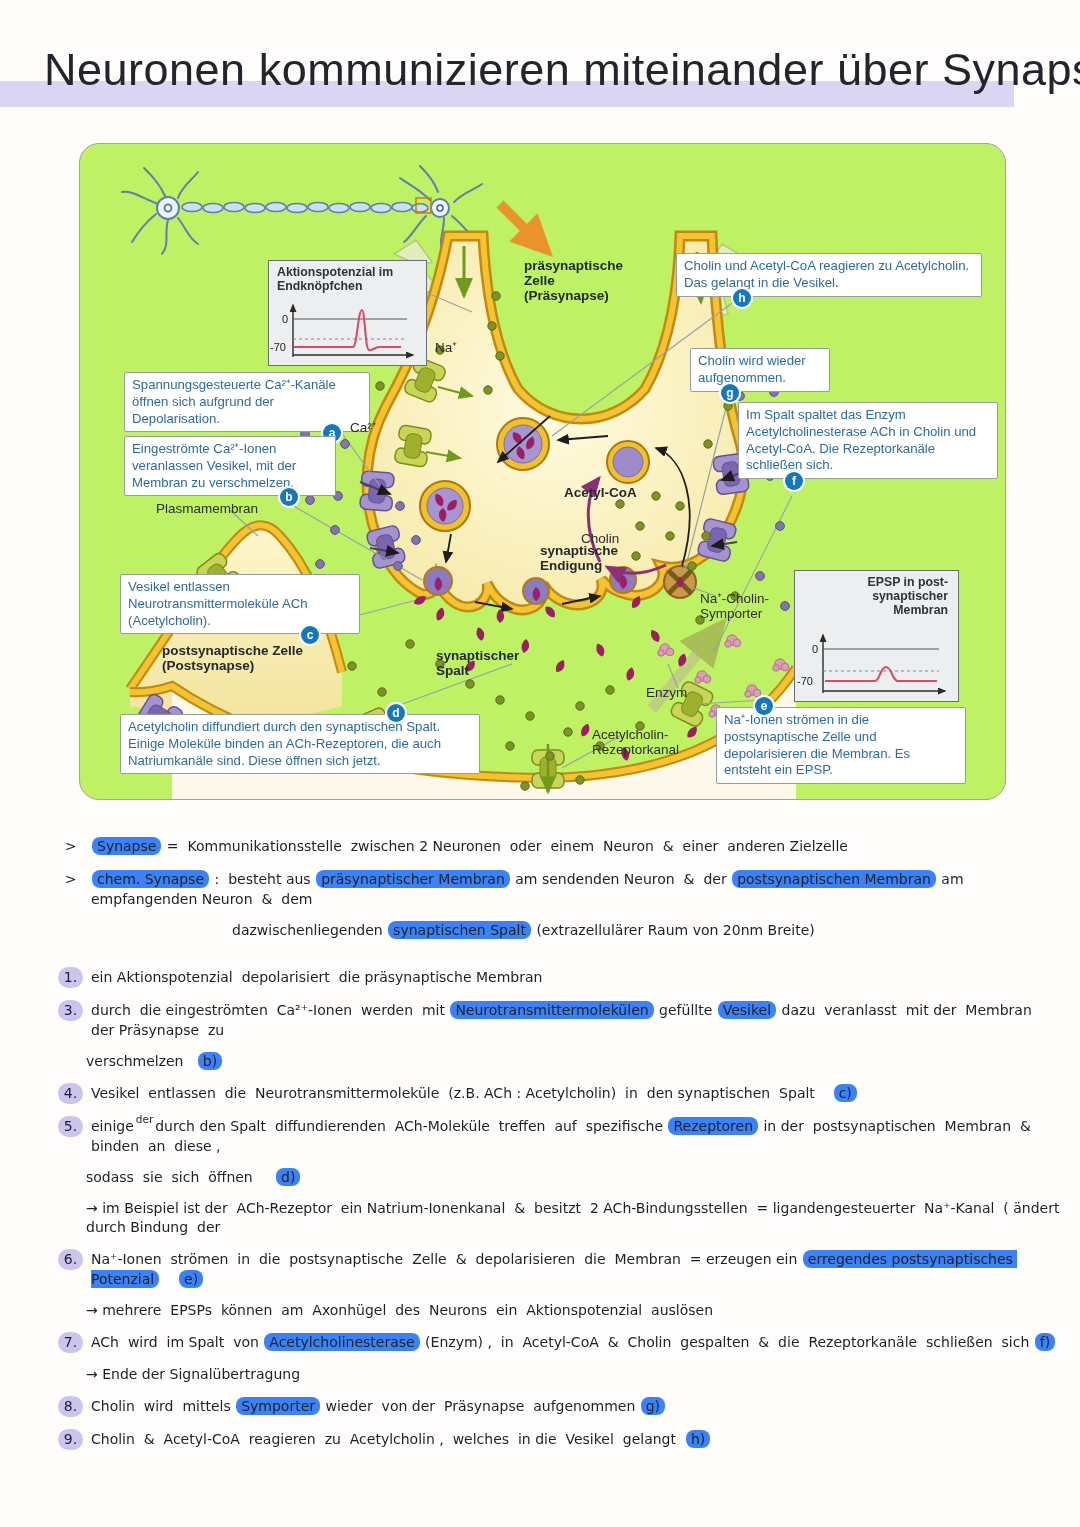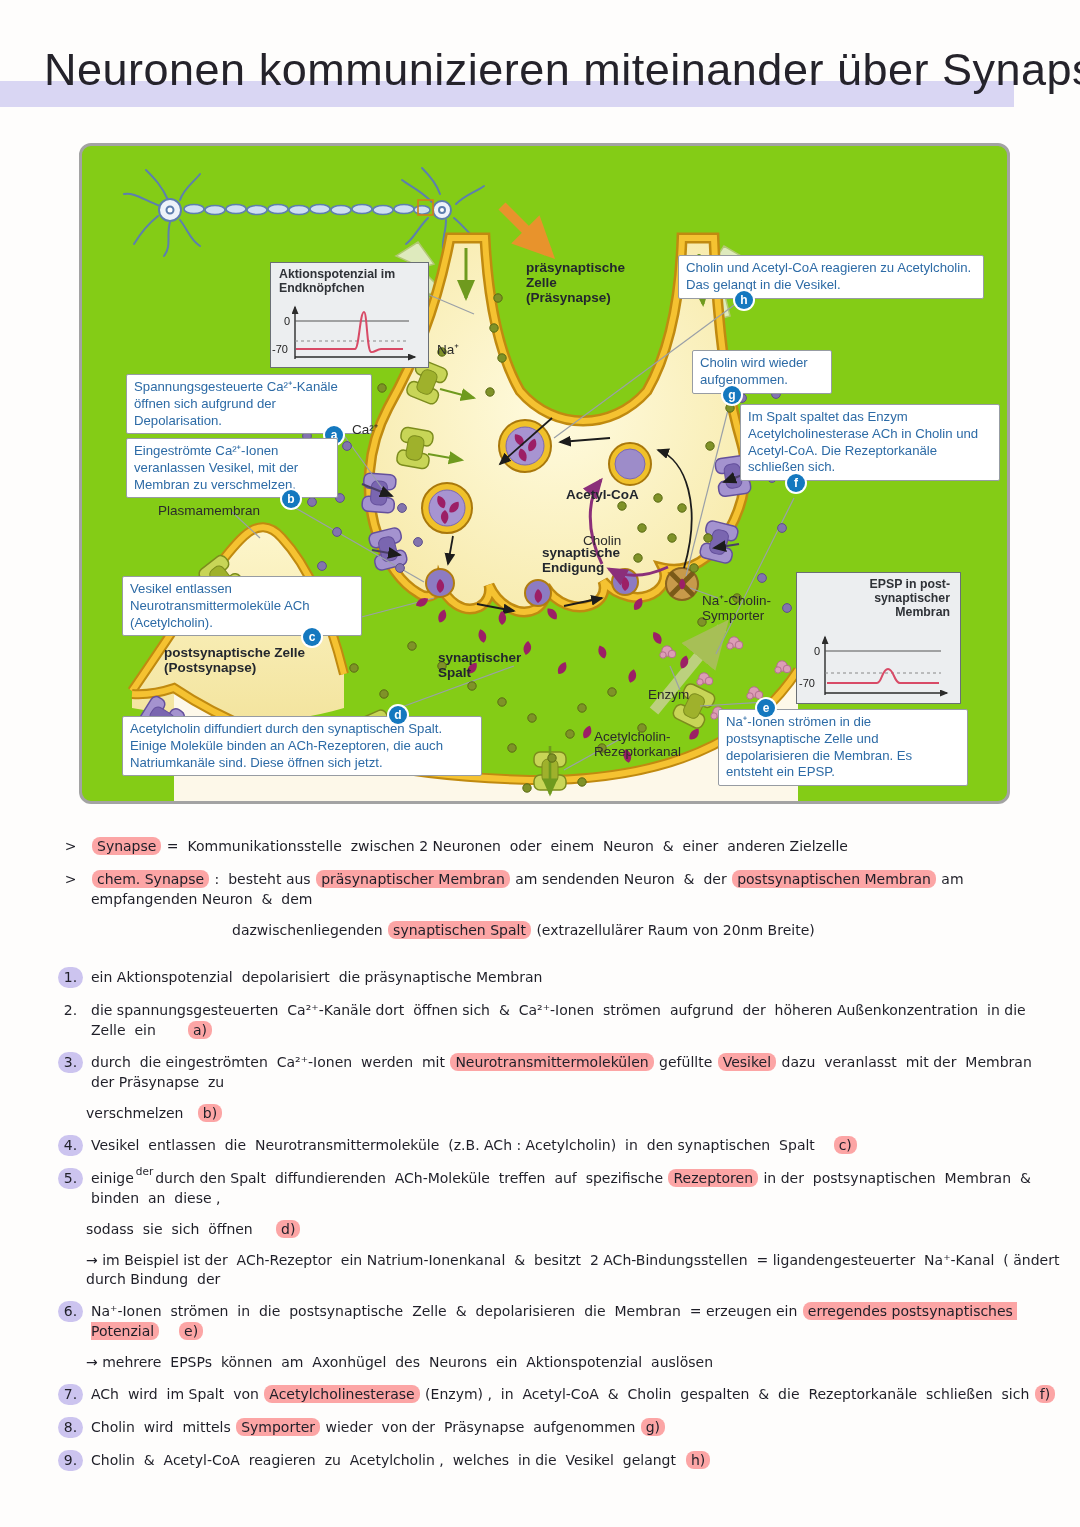--- a/index.html
+++ b/index.html
@@ -9,21 +9,21 @@
   }
   
   .title-band{position:absolute;left:0;top:81px;width:1014px;height:26px;background:#d9d6f3;}
   .page-title{
     position:absolute;left:44px;top:44px;font-size:45px;font-weight:300;
     letter-spacing:.5px;color:#25232b;white-space:nowrap;
   }
   
   .panel{
     position:absolute;left:79px;top:143px;width:925px;height:655px;
-    background:#84cc16;border:3px solid #a3a3a3;border-radius:12px;
+    background:#bef264;border:1px solid #a3a3a3;border-radius:20px;
   }
   #art{position:absolute;left:0;top:0;width:925px;height:655px;}
   
   .co{
     position:absolute;background:#ffffff;border:1.5px solid #979ca3;border-radius:2px;
     padding:4px 7px;font-size:13.2px;line-height:1.27;color:#2d6ba6;z-index:3;
   }
   .co-a{left:44px;top:228px;width:230px;}
   .co-b{left:44px;top:292px;width:196px;}
   .co-c{left:40px;top:430px;width:224px;}
@@ -73,21 +73,21 @@
   .nline{min-height:19px;line-height:19px;margin-bottom:12px;padding-left:33px;text-indent:-33px;white-space:pre-wrap;}
   .nline.i0{padding-left:28px;text-indent:0;}
   .nline.i1{padding-left:46px;text-indent:0;}
   .nline.i2{padding-left:174px;text-indent:0;}
   .nline.gap{margin-top:27px;}
   .nmark{
     display:inline-block;width:25px;height:21px;border-radius:11px;margin-right:8px;
     text-align:center;line-height:21px;text-indent:0;
   }
   .nmark.mhl{background:#ccc4ef;}
-  .hlseg{background:#fca5a5;border-radius:8px;padding:1px 5px;margin:0 1px;}
+  .hlseg{background:#3b82f6;border-radius:8px;padding:1px 5px;margin:0 1px;}
   .ins{font-size:10.5px;position:relative;top:-8px;margin:0 2px;text-align:center;}
 </style>
 </head>
 <body>
 
 <div class="title-band"></div>
 <div class="page-title">Neuronen kommunizieren miteinander über Synapsen</div>
 
 <div class="panel">
 
@@ -435,25 +435,25 @@
     <span>postsynaptische Zelle</span>
       <span>(Postsynapse)</span>
   </div>
 </div>
 
 <div id="notes">
     <div class="nline"><span class="nmark">&gt;</span><span class="hlseg">Synapse</span><span> =  Kommunikationsstelle  zwischen 2 Neuronen  oder  einem  Neuron  &amp;  einer  anderen Zielzelle</span></div>
     <div class="nline"><span class="nmark">&gt;</span><span class="hlseg">chem. Synapse</span><span> :  besteht aus </span><span class="hlseg">präsynaptischer Membran</span><span> am sendenden Neuron  &amp;  der </span><span class="hlseg">postsynaptischen Membran</span><span> am empfangenden Neuron  &amp;  dem</span></div>
     <div class="nline i2"><span>dazwischenliegenden </span><span class="hlseg">synaptischen Spalt</span><span> (extrazellulärer Raum von 20nm Breite)</span></div>
     <div class="nline gap"><span class="nmark mhl">1.</span><span>ein Aktionspotenzial  depolarisiert  die präsynaptische Membran</span></div>
-    <div class="nline"><span class="nmark">2.</span><span>die spannungsgesteuerten  Ca²⁺-Kanäle dort  öffnen sich  &amp;  Ca²⁺-Ionen  strömen  aufgrund  der  höheren Außenkonzentration  in die Zelle  ein       </span><span class="hlseg">a)</span></div>
     <div class="nline"><span class="nmark mhl">3.</span><span>durch  die eingeströmten  Ca²⁺-Ionen  werden  mit </span><span class="hlseg">Neurotransmittermolekülen</span><span> gefüllte </span><span class="hlseg">Vesikel</span><span> dazu  veranlasst  mit der  Membran  der Präsynapse  zu</span></div>
     <div class="nline i0"><span>verschmelzen   </span><span class="hlseg">b)</span></div>
     <div class="nline"><span class="nmark mhl">4.</span><span>Vesikel  entlassen  die  Neurotransmittermoleküle  (z.B. ACh : Acetylcholin)  in  den synaptischen  Spalt    </span><span class="hlseg">c)</span></div>
     <div class="nline"><span class="nmark mhl">5.</span><span>einige</span><span class="ins">der</span><span>durch den Spalt  diffundierenden  ACh-Moleküle  treffen  auf  spezifische </span><span class="hlseg">Rezeptoren</span><span> in der  postsynaptischen  Membran  &amp;  binden  an  diese ,</span></div>
     <div class="nline i0"><span>sodass  sie  sich  öffnen     </span><span class="hlseg">d)</span></div>
     <div class="nline i0"><span>→ im Beispiel ist der  ACh-Rezeptor  ein Natrium-Ionenkanal  &amp;  besitzt  2 ACh-Bindungsstellen  = ligandengesteuerter  Na⁺-Kanal  ( ändert durch Bindung  der</span></div>
     <div class="nline"><span class="nmark mhl">6.</span><span>Na⁺-Ionen  strömen  in  die  postsynaptische  Zelle  &amp;  depolarisieren  die  Membran  = erzeugen ein </span><span class="hlseg">erregendes postsynaptisches Potenzial</span><span>    </span><span class="hlseg">e)</span></div>
     <div class="nline i0"><span>→ mehrere  EPSPs  können  am  Axonhügel  des  Neurons  ein  Aktionspotenzial  auslösen</span></div>
     <div class="nline"><span class="nmark mhl">7.</span><span>ACh  wird  im Spalt  von </span><span class="hlseg">Acetylcholinesterase</span><span> (Enzym) ,  in  Acetyl-CoA  &amp;  Cholin  gespalten  &amp;  die  Rezeptorkanäle  schließen  sich </span><span class="hlseg">f)</span></div>
+    <div class="nline i0"><span>→ Ende der Signalübertragung</span></div>
     <div class="nline"><span class="nmark mhl">8.</span><span>Cholin  wird  mittels </span><span class="hlseg">Symporter</span><span> wieder  von der  Präsynapse  aufgenommen </span><span class="hlseg">g)</span></div>
     <div class="nline"><span class="nmark mhl">9.</span><span>Cholin  &amp;  Acetyl-CoA  reagieren  zu  Acetylcholin ,  welches  in die  Vesikel  gelangt  </span><span class="hlseg">h)</span></div>
   </div>
 
 </body></html>

